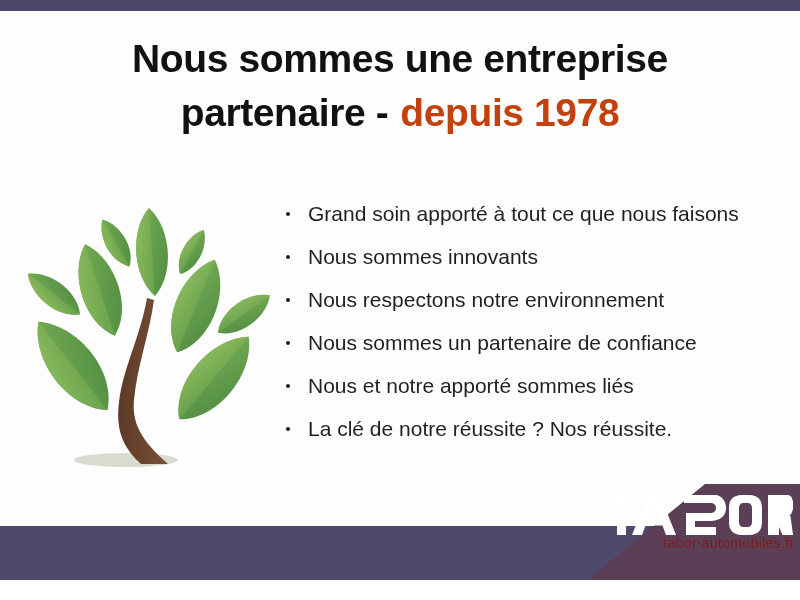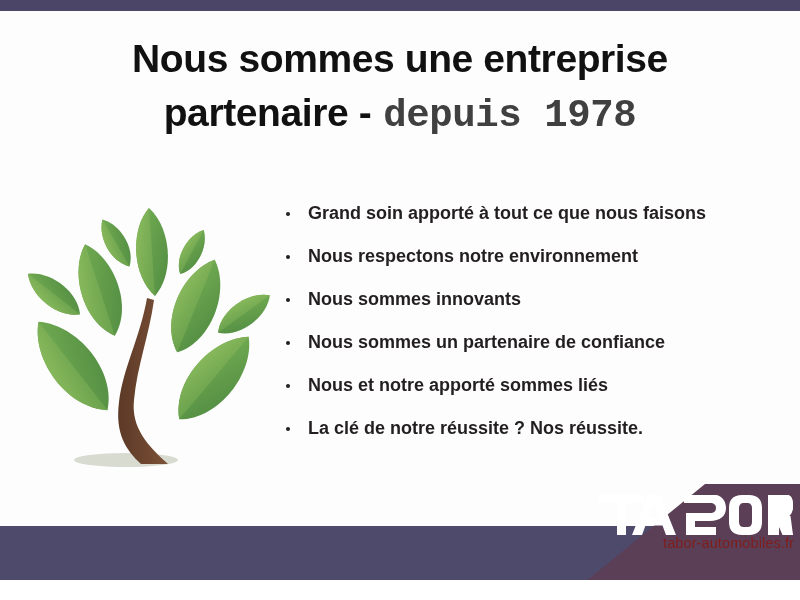--- a/index.html
+++ b/index.html
@@ -42,42 +42,41 @@
     left: 0; top: 32px;
     width: 800px;
     text-align: center;
     font-size: 39px;
     font-weight: bold;
     line-height: 1.38;
     letter-spacing: -0.4px;
     color: #111111;
   }
   .heading .line { display: block; white-space: nowrap; }
-  .heading .accent { color: #404040; font-family: Liberation Mono, monospace; }
+  .heading .accent { color: #c2410c; }
   .heading .spacer { display: inline-block; width: 12px; }
 
   
   .bullets {
     position: absolute;
     left: 285px;
     top: 192px;
     width: 470px;
     margin: 0;
     padding: 0;
     list-style: none;
   }
   .bullets li {
     position: relative;
     padding-left: 23px;
     height: 43px;
     line-height: 43px;
-    font-size: 18px;
+    font-size: 21px;
     color: #231f20;
     white-space: nowrap;
-    font-weight: bold;
   }
   .bullets li .dot {
     position: absolute;
     left: 1px;
     top: 50%;
     width: 4px;
     height: 4px;
     margin-top: -2px;
     border-radius: 50%;
     background: #231f20;
@@ -206,22 +205,22 @@
         <g transform="translate(196,190) rotate(40)">
           <path d="M0,-54 C 28,-29 30,29 0,54 C -30,29 -28,-29 0,-54 Z" fill="url(#lf-b)"></path>
           <path d="M0,-54 C -28,-29 -30,29 0,54 Z" fill="url(#lf-a)"></path>
         </g>
       </g>
     </svg>
   </div>
 
   <ul class="bullets">
     <li><span class="dot"></span><span>Grand soin apporté à tout ce que nous faisons</span></li>
+    <li><span class="dot"></span><span>Nous sommes innovants</span></li>
     <li><span class="dot"></span><span>Nous respectons notre environnement</span></li>
-    <li><span class="dot"></span><span>Nous sommes innovants</span></li>
     <li><span class="dot"></span><span>Nous sommes un partenaire de confiance</span></li>
     <li><span class="dot"></span><span>Nous et notre apporté sommes liés</span></li>
     <li><span class="dot"></span><span>La clé de notre réussite ? Nos réussite.</span></li>
   </ul>
 
   <div class="bar-bottom"></div>
 
   <div class="logo-badge">
     <div class="shape"></div>
 

